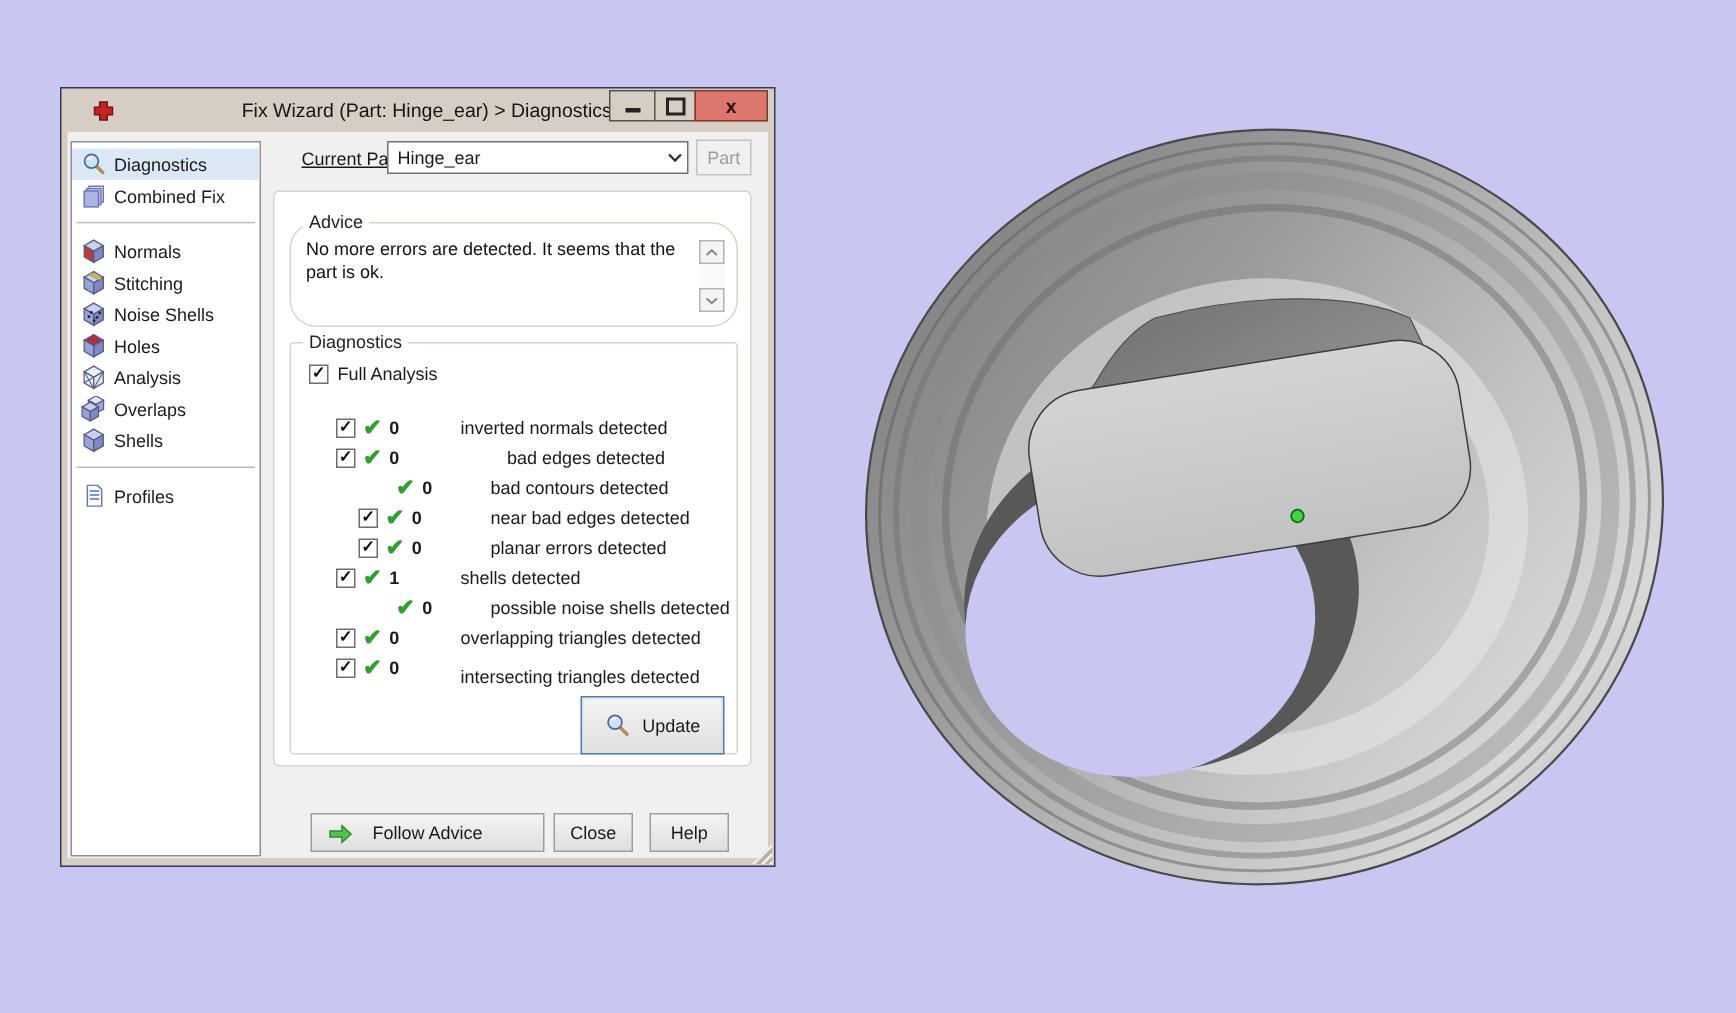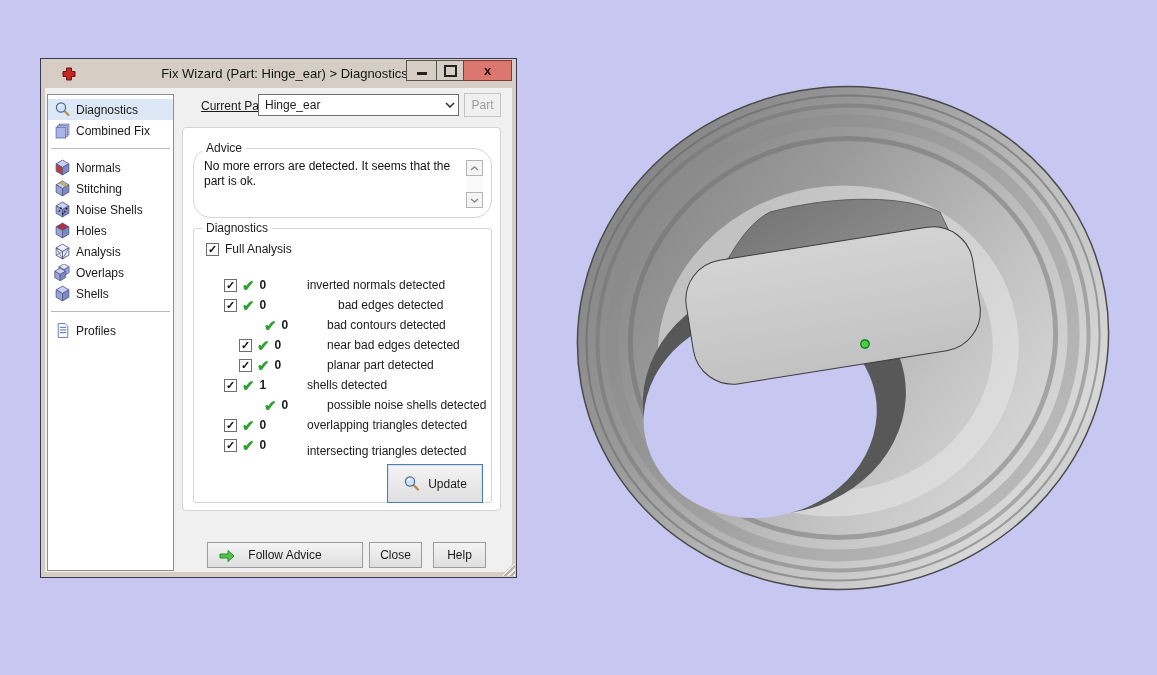--- a/index.html
+++ b/index.html
@@ -288,21 +288,21 @@
             <div class="diag-row">
               <div class="cb" style="margin-left: 15px;">✓</div>
               <span class="chk">✔</span>
               <span class="cnt">0</span>
               <span class="row-lbl" style="left: 103px;">near bad edges detected</span>
             </div>
             <div class="diag-row">
               <div class="cb" style="margin-left: 15px;">✓</div>
               <span class="chk">✔</span>
               <span class="cnt">0</span>
-              <span class="row-lbl" style="left: 103px;">planar part detected</span>
+              <span class="row-lbl" style="left: 103px;">planar errors detected</span>
             </div>
             <div class="diag-row">
               <div class="cb" style="margin-left: 0px;">✓</div>
               <span class="chk">✔</span>
               <span class="cnt">1</span>
               <span class="row-lbl" style="left: 83px;">shells detected</span>
             </div>
             <div class="diag-row">
               <div style="width: 35px; flex: 0 0 auto;"></div>
               <span class="chk">✔</span>

